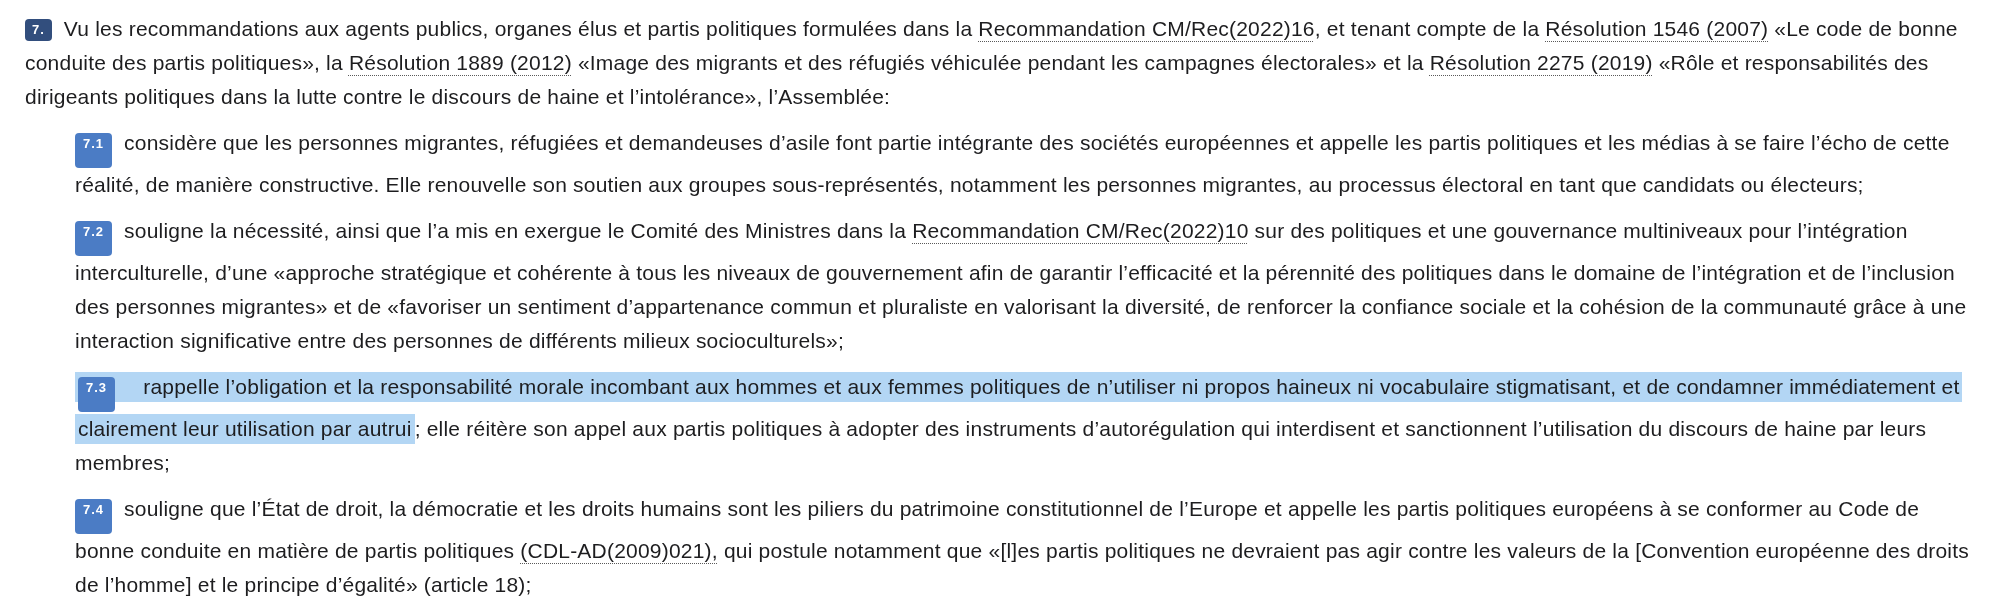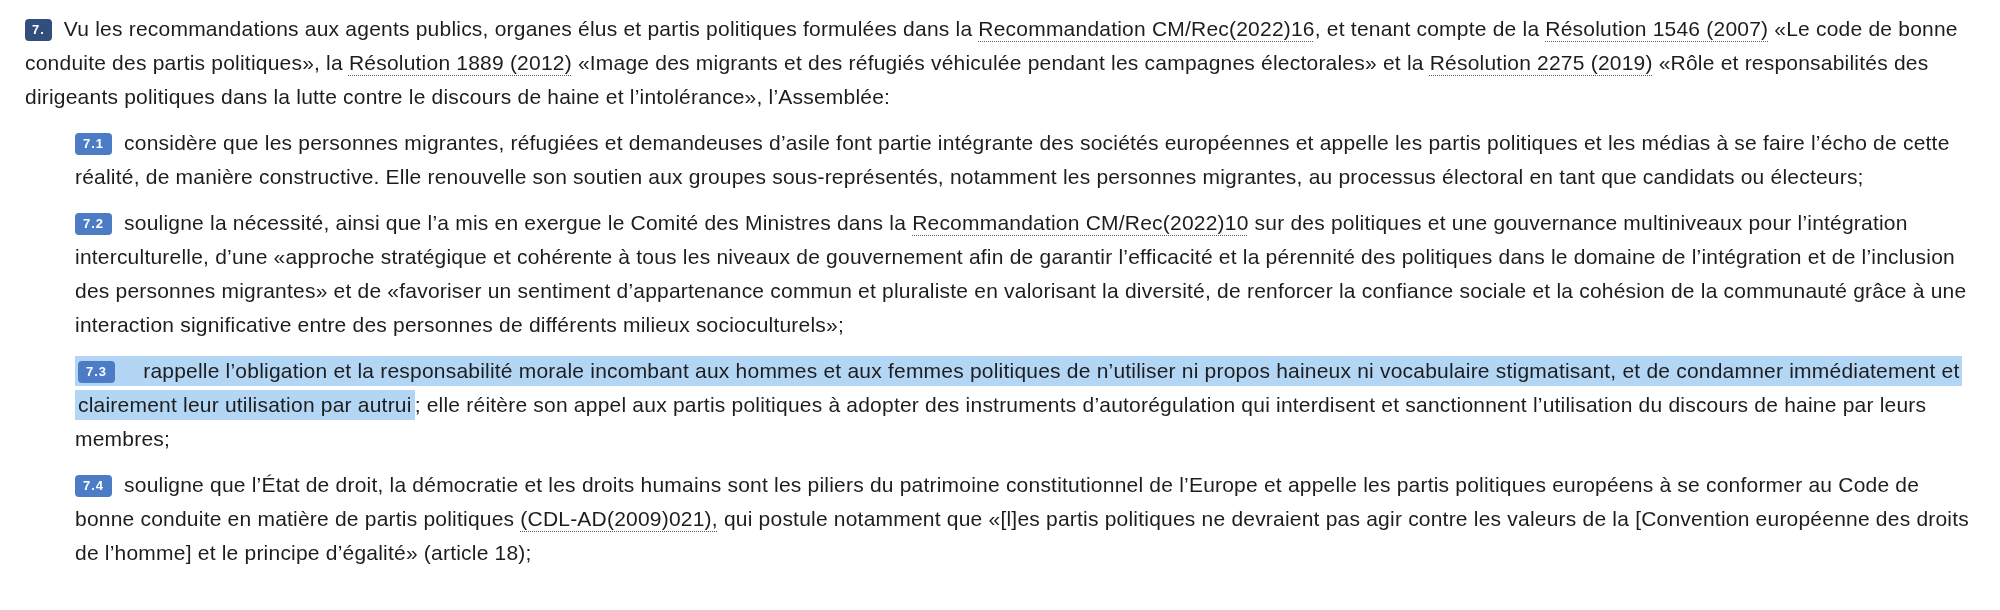--- a/index.html
+++ b/index.html
@@ -26,21 +26,21 @@
   .para.sub {
     margin-left: 50px;
   }
   .badge {
     display: inline-block;
     font-size: 13px;
     font-weight: bold;
     line-height: 17px;
     color: #ffffff;
     border-radius: 4px;
-    padding: 2px 8px 3px 8px;
+    padding: 2px 8px 16px 8px;
     margin-right: 12px;
     vertical-align: 2px;
     letter-spacing: 1px;
   }
   .badge.main {
     background: #324e7d;
     padding: 2px 7px 3px 7px;
   }
   .badge.sub {
     background: #4b7cc5;

